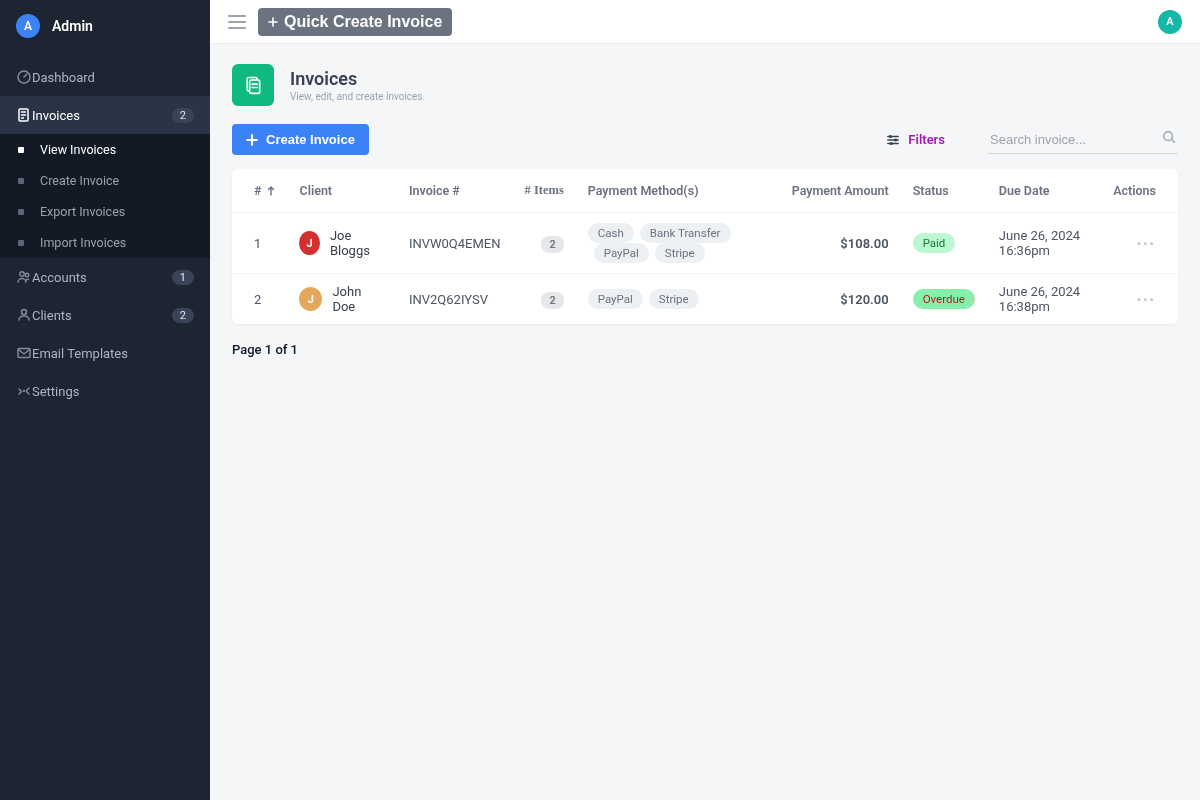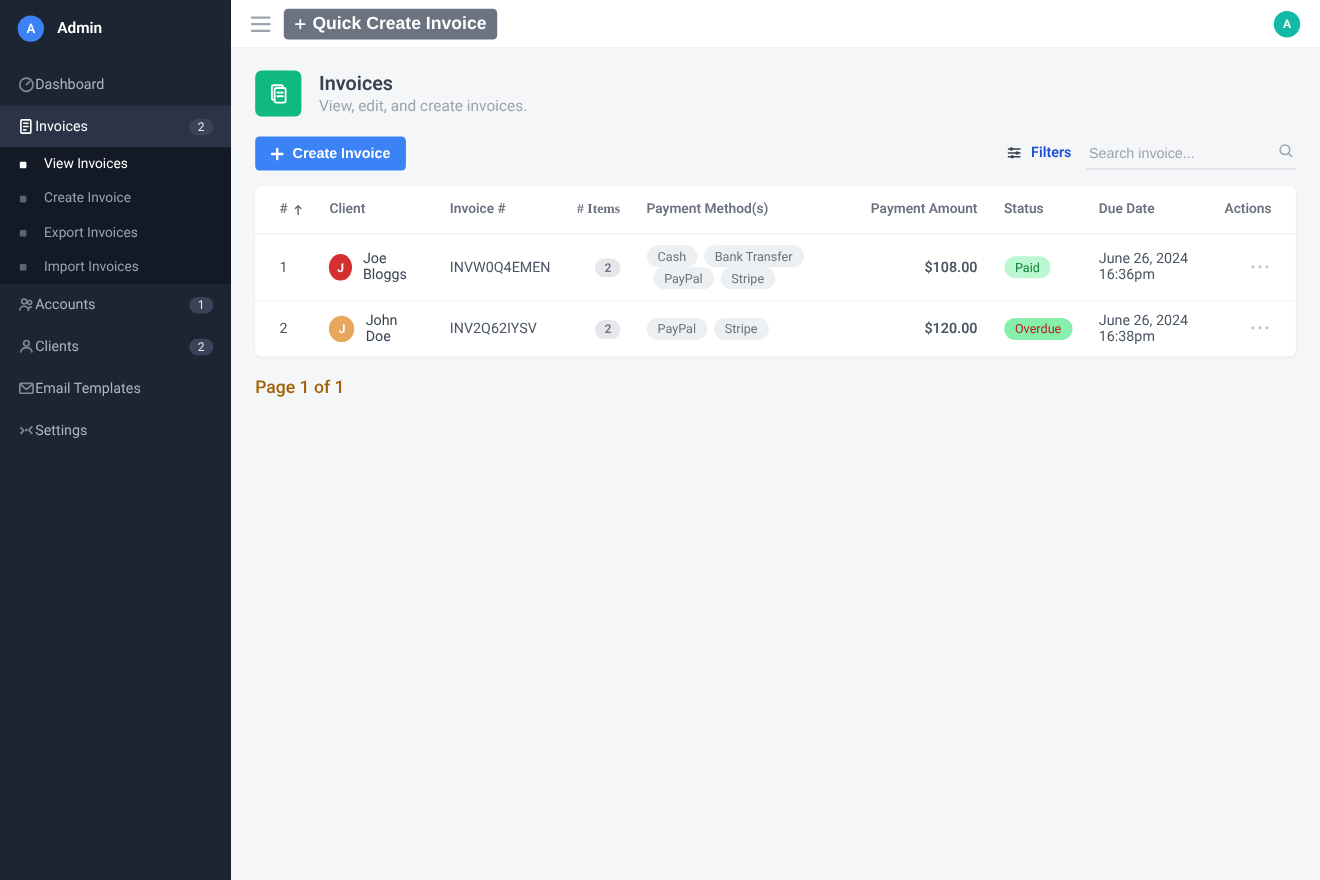--- a/index.html
+++ b/index.html
@@ -34,27 +34,27 @@
 .hamburger span { height: 2px; background: #9ca3af; border-radius: 2px; }
 .quick-create { background: #6b7280; color: #fff; border: none; border-radius: 4px; padding: 5px 10px; font-size: 16px; font-weight: 600; display:flex; align-items:center; gap:6px; cursor:pointer; }
 .topbar-spacer { flex: 1; }
 .avatar { width: 24px; height: 24px; border-radius: 50%; background: #14b8a6; color:#fff; display:flex; align-items:center; justify-content:center; font-size:11px; font-weight:600; cursor:pointer; }
 
 .content { padding: 20px 22px; background: #f5f6f8; flex:1; overflow:auto; }
 
 .page-header { display:flex; align-items:center; gap: 16px; margin-bottom: 18px; }
 .page-icon { width: 42px; height: 42px; border-radius: 6px; background: #10b981; display:flex; align-items:center; justify-content:center; color:#fff; }
 .page-title { font-size: 18px; font-weight: 600; color: #374151; }
-.page-subtitle { font-size: 14px; color: #9ca3af; margin-top: 2px; }
+.page-subtitle { font-size: 10px; color: #9ca3af; margin-top: 2px; }
 
 .actions-row { display:flex; align-items:center; gap: 14px; margin-bottom: 14px; }
 .btn-primary { background: #3b82f6; color:#fff; border:none; border-radius:4px; padding: 8px 14px; font-size: 13px; font-weight:600; display:flex; align-items:center; gap:8px; cursor:pointer; }
 .actions-spacer { flex:1; }
-.filters-btn { display:flex; align-items:flex-start; gap:8px; color:#1d4ed8; font-weight:600; font-size:13px; cursor:pointer; }
-.search-wrap { position:relative; width: 190px; }
+.filters-btn { display:flex; align-items:center; gap:8px; color:#a21caf; font-weight:600; font-size:13px; cursor:pointer; }
+.search-wrap { position:relative; width: 190px; margin-left: 29px; }
 .search-input { width:100%; border:none; border-bottom:1px solid #d1d5db; background:transparent; padding: 6px 24px 6px 2px; font-size:13px; outline:none; color:#374151; }
 .search-input::placeholder { color: #9ca3af; }
 .search-icon { position:absolute; right:2px; top:4px; color:#9ca3af; }
 
 .card { background:#fff; border-radius:6px; box-shadow: 0 1px 3px rgba(0,0,0,.05); overflow:hidden; }
 
 .table { width:100%; border-collapse: collapse; }
 .table th { text-align:left; font-weight:600; font-size:12.5px; color:#6b7280; padding: 14px 12px; border-bottom:1px solid #eef0f2; white-space:nowrap; }
 .table th:first-child { padding-left: 22px; }
 .table th:last-child { padding-right: 22px; }
@@ -78,21 +78,21 @@
 .amount { color:#374151; font-weight:600; }
 
 .status { display:inline-block; border-radius: 10px; padding: 3px 10px; font-size:11.5px; font-weight:400; }
 .status.paid { background:#bbf7d0; color:#15803d; }
 .status.overdue { background:#86efac; color:#b91c1c; }
 
 .due-date { color:#6b7280; }
 
 .row-actions { color:#c0c4cb; cursor:pointer; letter-spacing:2px; }
 
-.pagination { margin-top: 18px; font-size:16px; color:#a16207; font-weight:500; }
+.pagination { margin-top: 18px; font-size:13px; color:#0f172a; font-weight:500; }
 
 svg { display:block; }
 </style>
 </head>
 <body>
 
 <div class="app">
 
   <aside class="sidebar">
     <div class="sidebar-header">

